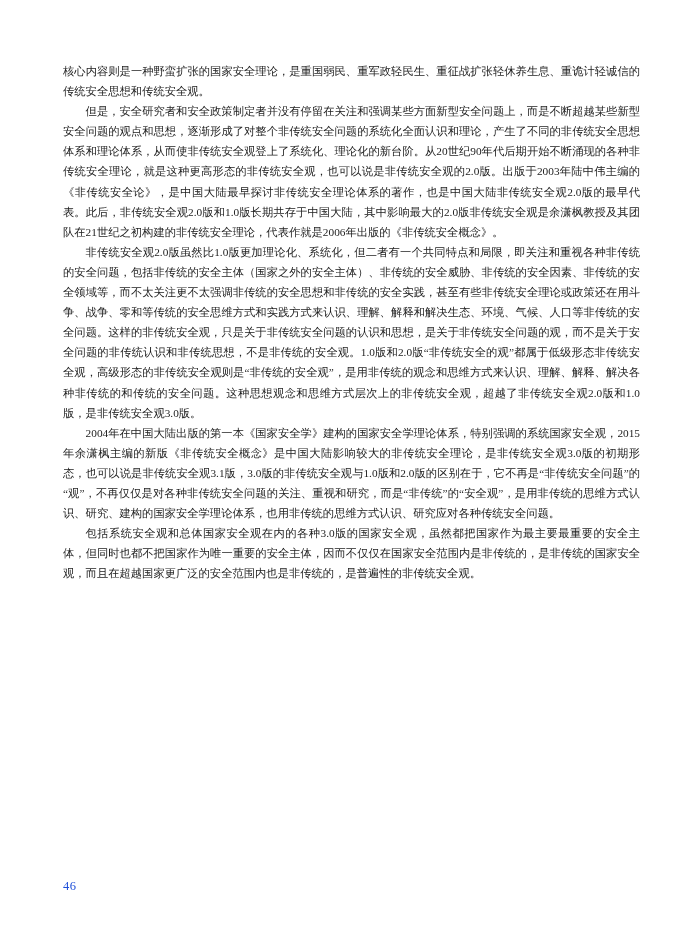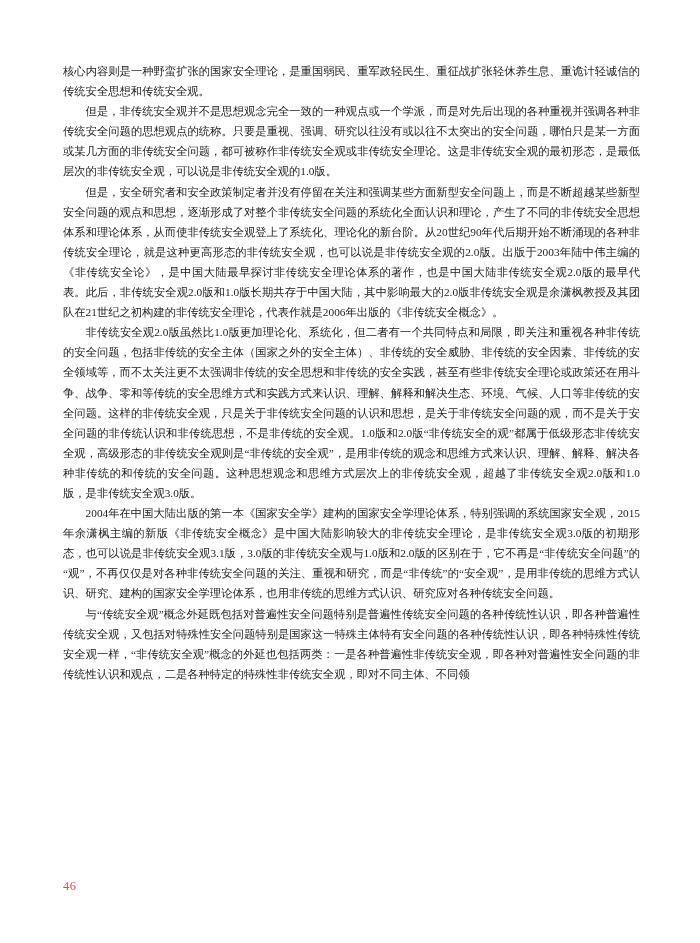--- a/index.html
+++ b/index.html
@@ -34,30 +34,29 @@
     word-break: break-all;
   }
   .para.continuation {
     text-indent: 0;
   }
   .page-number {
     position: absolute;
     left: 63px;
     top: 879px;
     font-size: 12.5px;
-    color: #ef4444;
+    color: #1d4ed8;
     letter-spacing: 0.5px;
   }
 </style>
 </head>
 <body>
 
 <div class="page">
   <div class="text-block">
     <p class="para continuation">核心内容则是一种野蛮扩张的国家安全理论，是重国弱民、重军政轻民生、重征战扩张轻休养生息、重诡计轻诚信的传统安全思想和传统安全观。</p>
-    <p class="para">但是，非传统安全观并不是思想观念完全一致的一种观点或一个学派，而是对先后出现的各种重视并强调各种非传统安全问题的思想观点的统称。只要是重视、强调、研究以往没有或以往不太突出的安全问题，哪怕只是某一方面或某几方面的非传统安全问题，都可被称作非传统安全观或非传统安全理论。这是非传统安全观的最初形态，是最低层次的非传统安全观，可以说是非传统安全观的1.0版。</p>
     <p class="para">但是，安全研究者和安全政策制定者并没有停留在关注和强调某些方面新型安全问题上，而是不断超越某些新型安全问题的观点和思想，逐渐形成了对整个非传统安全问题的系统化全面认识和理论，产生了不同的非传统安全思想体系和理论体系，从而使非传统安全观登上了系统化、理论化的新台阶。从20世纪90年代后期开始不断涌现的各种非传统安全理论，就是这种更高形态的非传统安全观，也可以说是非传统安全观的2.0版。出版于2003年陆中伟主编的《非传统安全论》，是中国大陆最早探讨非传统安全理论体系的著作，也是中国大陆非传统安全观2.0版的最早代表。此后，非传统安全观2.0版和1.0版长期共存于中国大陆，其中影响最大的2.0版非传统安全观是余潇枫教授及其团队在21世纪之初构建的非传统安全理论，代表作就是2006年出版的《非传统安全概念》。</p>
     <p class="para">非传统安全观2.0版虽然比1.0版更加理论化、系统化，但二者有一个共同特点和局限，即关注和重视各种非传统的安全问题，包括非传统的安全主体（国家之外的安全主体）、非传统的安全威胁、非传统的安全因素、非传统的安全领域等，而不太关注更不太强调非传统的安全思想和非传统的安全实践，甚至有些非传统安全理论或政策还在用斗争、战争、零和等传统的安全思维方式和实践方式来认识、理解、解释和解决生态、环境、气候、人口等非传统的安全问题。这样的非传统安全观，只是关于非传统安全问题的认识和思想，是关于非传统安全问题的观，而不是关于安全问题的非传统认识和非传统思想，不是非传统的安全观。1.0版和2.0版“非传统安全的观”都属于低级形态非传统安全观，高级形态的非传统安全观则是“非传统的安全观”，是用非传统的观念和思维方式来认识、理解、解释、解决各种非传统的和传统的安全问题。这种思想观念和思维方式层次上的非传统安全观，超越了非传统安全观2.0版和1.0版，是非传统安全观3.0版。</p>
     <p class="para">2004年在中国大陆出版的第一本《国家安全学》建构的国家安全学理论体系，特别强调的系统国家安全观，2015年余潇枫主编的新版《非传统安全概念》是中国大陆影响较大的非传统安全理论，是非传统安全观3.0版的初期形态，也可以说是非传统安全观3.1版，3.0版的非传统安全观与1.0版和2.0版的区别在于，它不再是“非传统安全问题”的“观”，不再仅仅是对各种非传统安全问题的关注、重视和研究，而是“非传统”的“安全观”，是用非传统的思维方式认识、研究、建构的国家安全学理论体系，也用非传统的思维方式认识、研究应对各种传统安全问题。</p>
-    <p class="para">与“传统安全观”概念外延既包括对普遍性安全问题特别是普遍性传统安全问题的各种传统性认识，即各种普遍性传统安全观，又包括对特殊性安全问题特别是国家这一特殊主体特有安全问题的各种传统性认识，即各种特殊性传统安全观一样，“非传统安全观”概念的外延也包括两类：一是各种普遍性非传统安全观，即各种对普遍性安全问题的非传统性认识和观点，二是各种特定的特殊性非传统安全观，即对不同主体、不同领</p>
+    <p class="para">包括系统安全观和总体国家安全观在内的各种3.0版的国家安全观，虽然都把国家作为最主要最重要的安全主体，但同时也都不把国家作为唯一重要的安全主体，因而不仅仅在国家安全范围内是非传统的，是非传统的国家安全观，而且在超越国家更广泛的安全范围内也是非传统的，是普遍性的非传统安全观。</p>
   </div>
   <div class="page-number">46</div>
 </div>
 
 </body></html>

